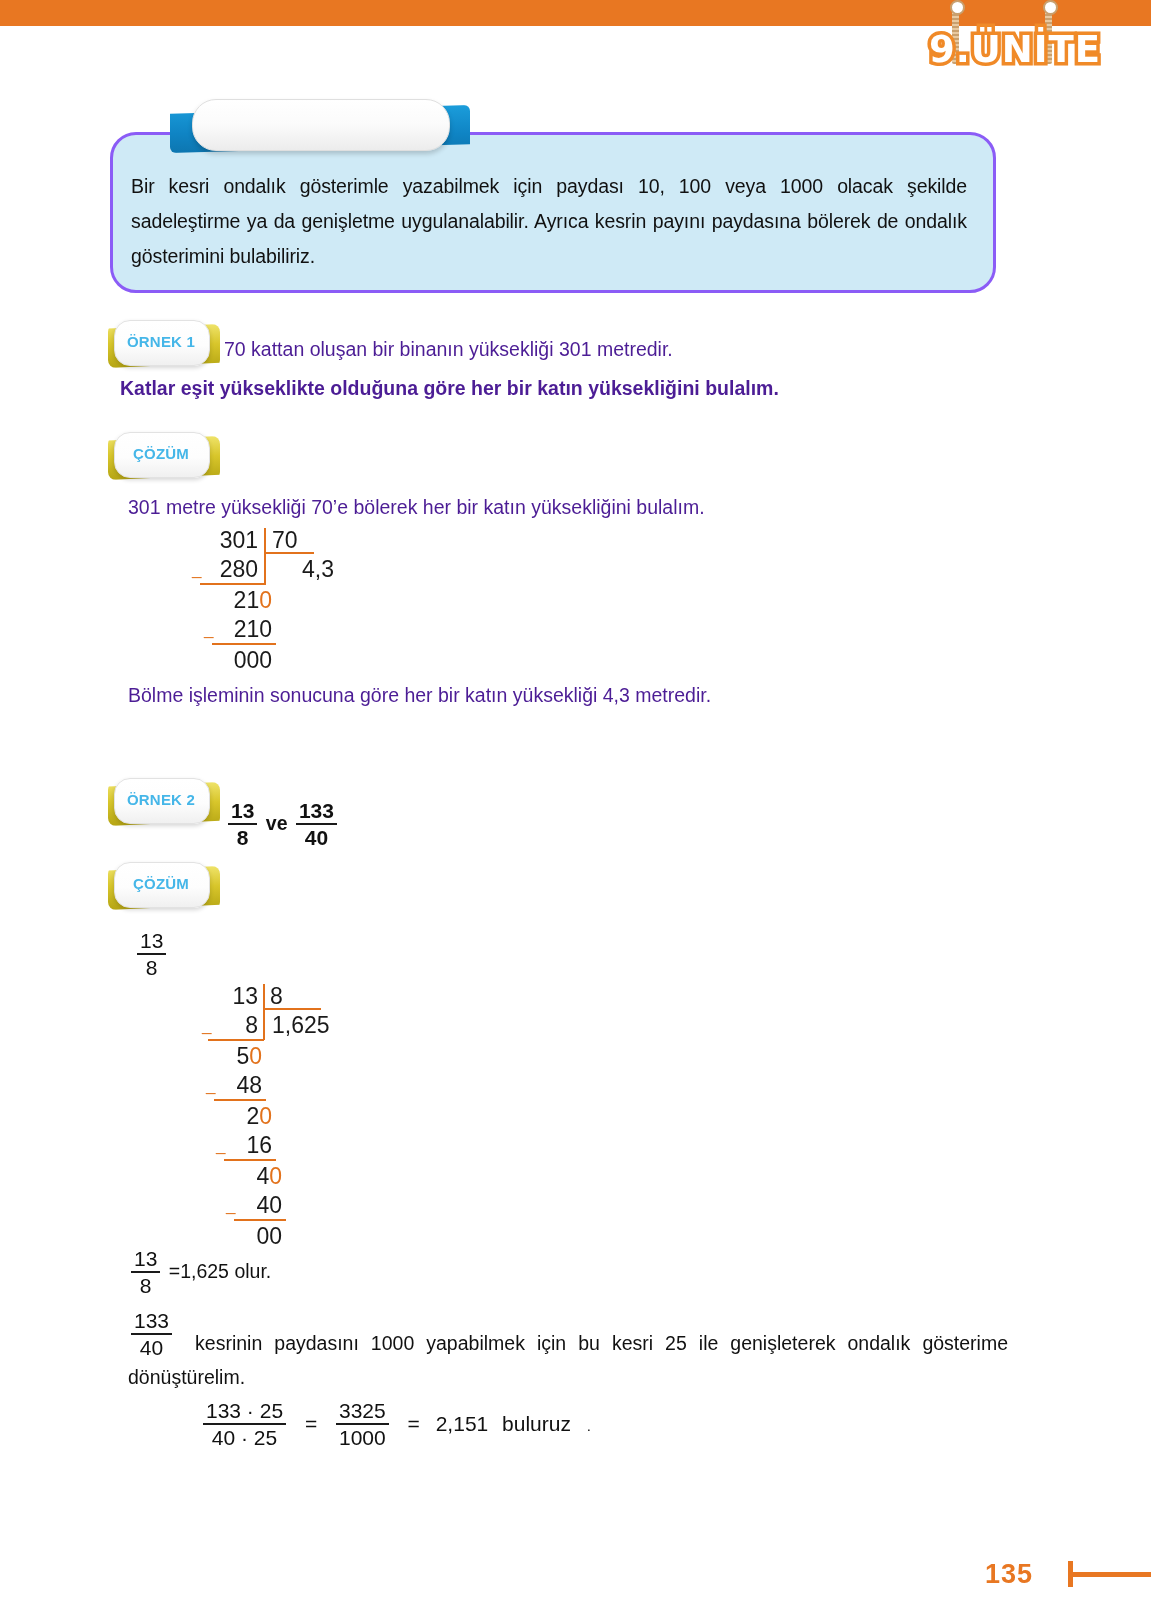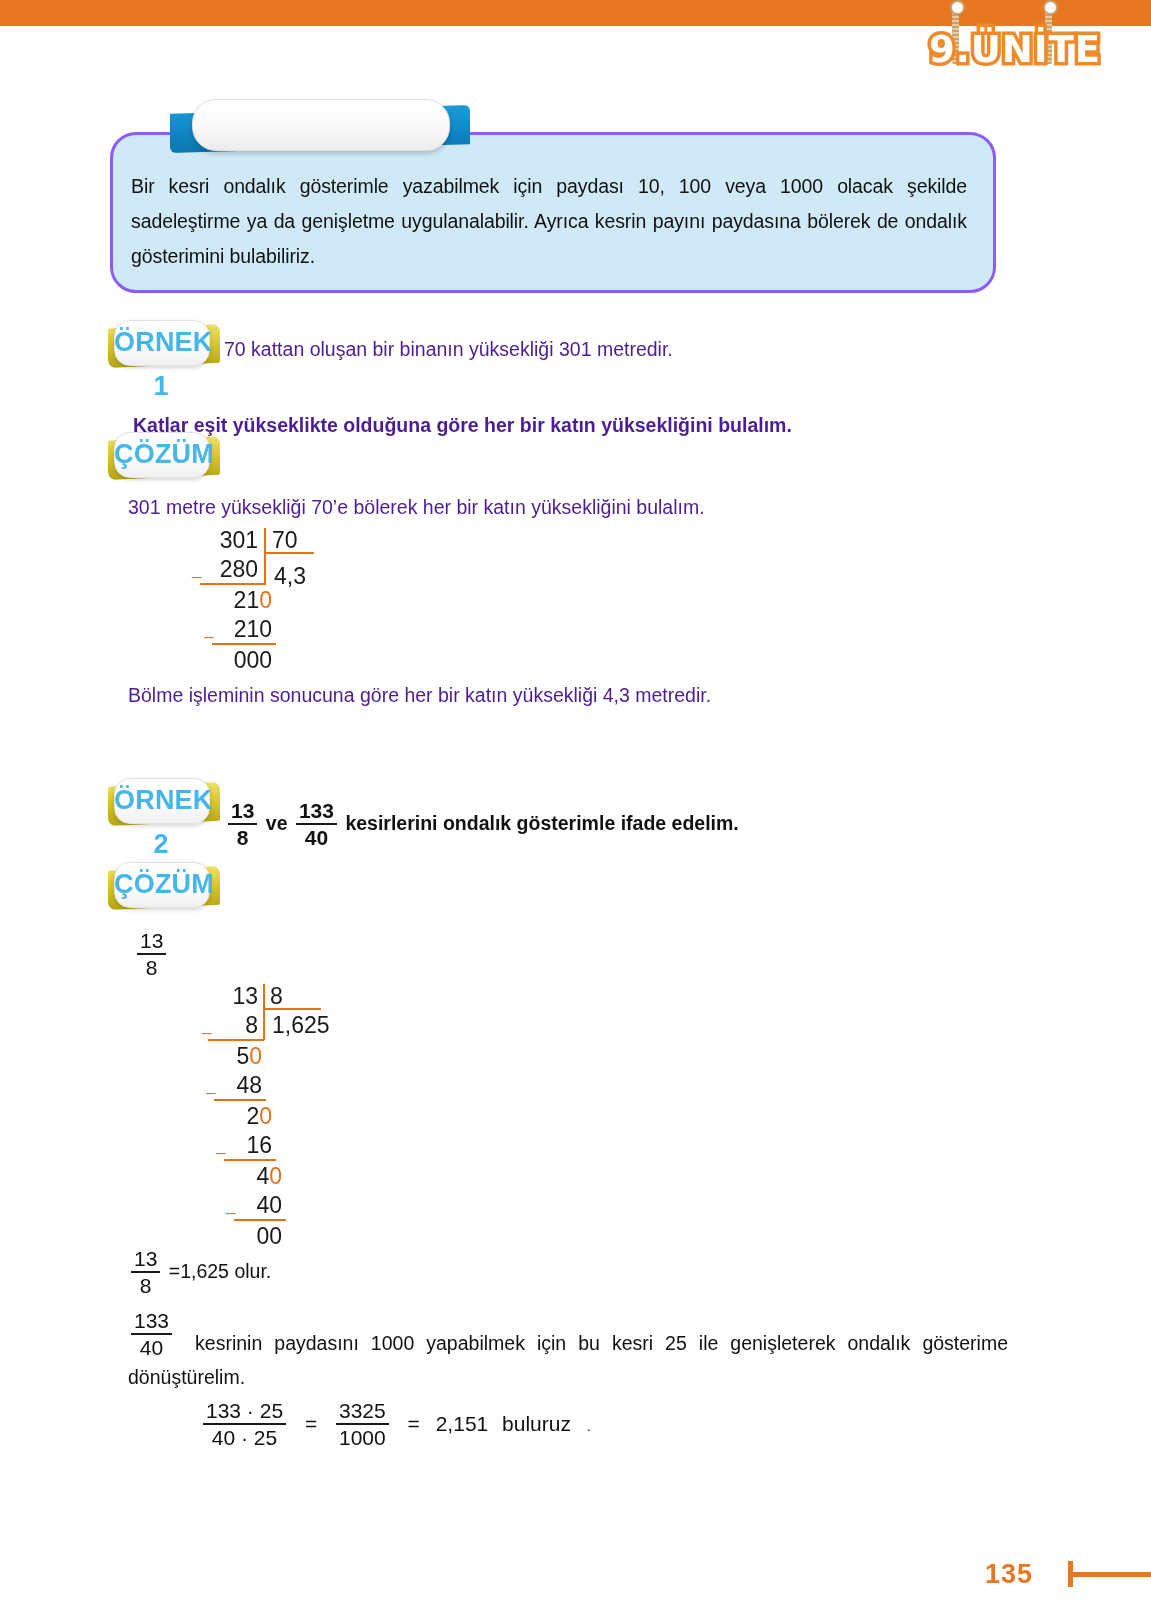--- a/index.html
+++ b/index.html
@@ -166,41 +166,41 @@
     box-shadow: 0 2px 4px rgba(0,0,0,0.16);
   }
   .badge .btext {
     position: absolute;
     left: 6px; top: 0;
     width: calc(100% - 18px);
     height: 44px;
     line-height: 44px;
     text-align: center;
     font-weight: bold;
-    font-size: 27px;
+    font-size: 15px;
     color: #45B6E8;
     letter-spacing: 0.2px;
   }
 
   #badge-ornek1 { left: 108px; top: 320px; width: 112px; }
   #badge-cozum1 { left: 108px; top: 432px; width: 112px; }
   #badge-ornek2 { left: 108px; top: 778px; width: 112px; }
   #badge-cozum2 { left: 108px; top: 862px; width: 112px; }
 
   
   .ptext {
     position: absolute;
     font-size: 19.5px;
     color: #4c1d95;
     line-height: 30px;
   }
   .ptext.bold { font-weight: bold; }
 
   #ex1-line1 { left: 224px; top: 334px; }
-  #ex1-line2 { left: 133px; top: 373px; margin-top: 37px; }
+  #ex1-line2 { left: 120px; top: 373px; }
   #sol1-line1 { left: 128px; top: 492px; }
   #sol1-line2 { left: 128px; top: 680px; }
 
   
   .division {
     position: absolute;
     font-size: 23px;
     color: #1a1a1a;
     line-height: 29px;
   }
@@ -352,21 +352,21 @@
 
 <div class="ptext" id="sol1-line1">301 metre yüksekliği 70’e bölerek her bir katın yüksekliğini bulalım.</div>
 
 <div class="division" id="div1">
 
   <div class="dnum" style="left:0px; top:0px; width:62px;">301</div>
   <div class="dnum" style="left:76px; top:0px; width:40px; text-align:left;">70</div>
 
   <div class="minus" style="left:-4px; top:29px;">_</div>
   <div class="dnum" style="left:0px; top:29px; width:62px;">280</div>
-  <div class="dnum" style="left:78px; top:36px; width:60px; text-align:left;">4,3</div>
+  <div class="dnum" style="left:78px; top:29px; width:60px; text-align:right;">4,3</div>
 
   <div class="vline" style="left:68px; top:2px; height:56px;"></div>
 
   <div class="hline" style="left:68px; top:26px; width:50px;"></div>
 
   <div class="hline" style="left:4px; top:57px; width:66px;"></div>
 
   <div class="dnum" style="left:14px; top:60px; width:62px; text-align:right;"><span>21</span><span class="orange">0</span></div>
 
   <div class="minus" style="left:8px; top:89px;">_</div>
@@ -389,21 +389,20 @@
     <span class="num">13</span>
     <span class="bar"></span>
     <span class="den">8</span>
   </span>
   <span>ve</span>
   <span class="frac">
     <span class="num">133</span>
     <span class="bar"></span>
     <span class="den">40</span>
   </span>
-  <span>kesirlerini ondalık gösterimle ifade edelim.</span>
 </div>
 
 <div class="badge" id="badge-cozum2">
   <div class="tail"></div>
   <div class="plate"></div>
   <div class="btext">ÇÖZÜM</div>
 </div>
 
 <div class="inline-line" id="sol2-line1">
   <span class="frac">

